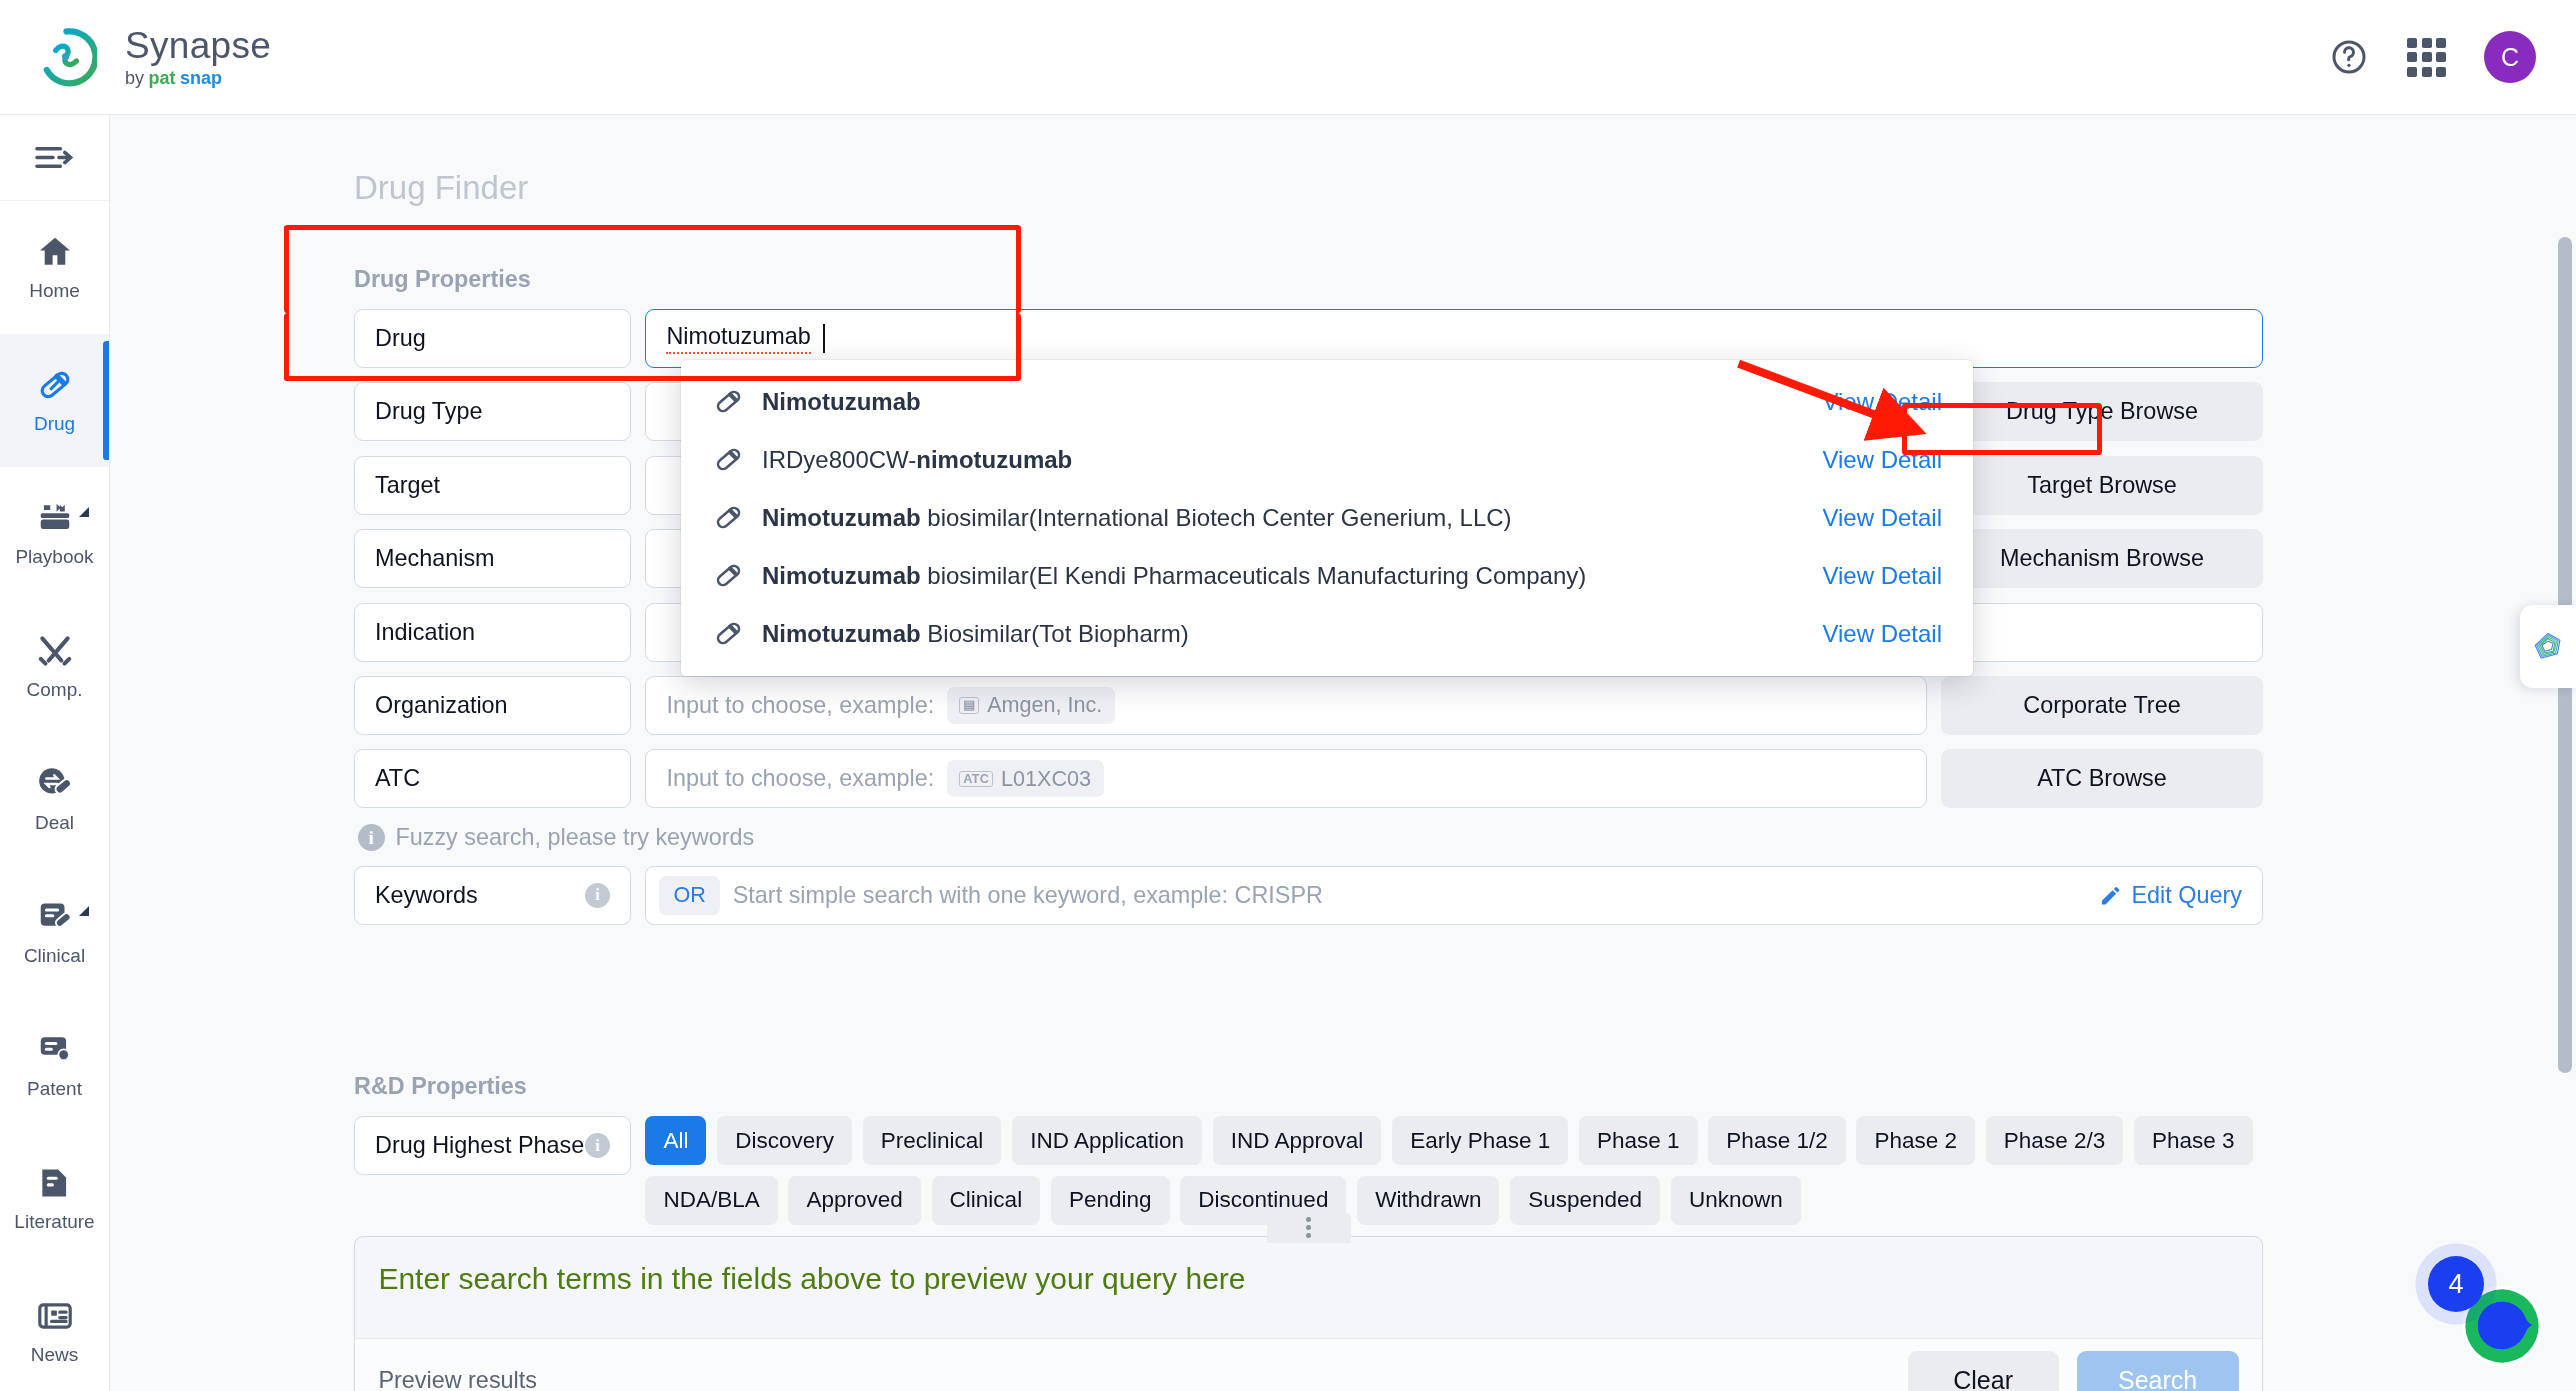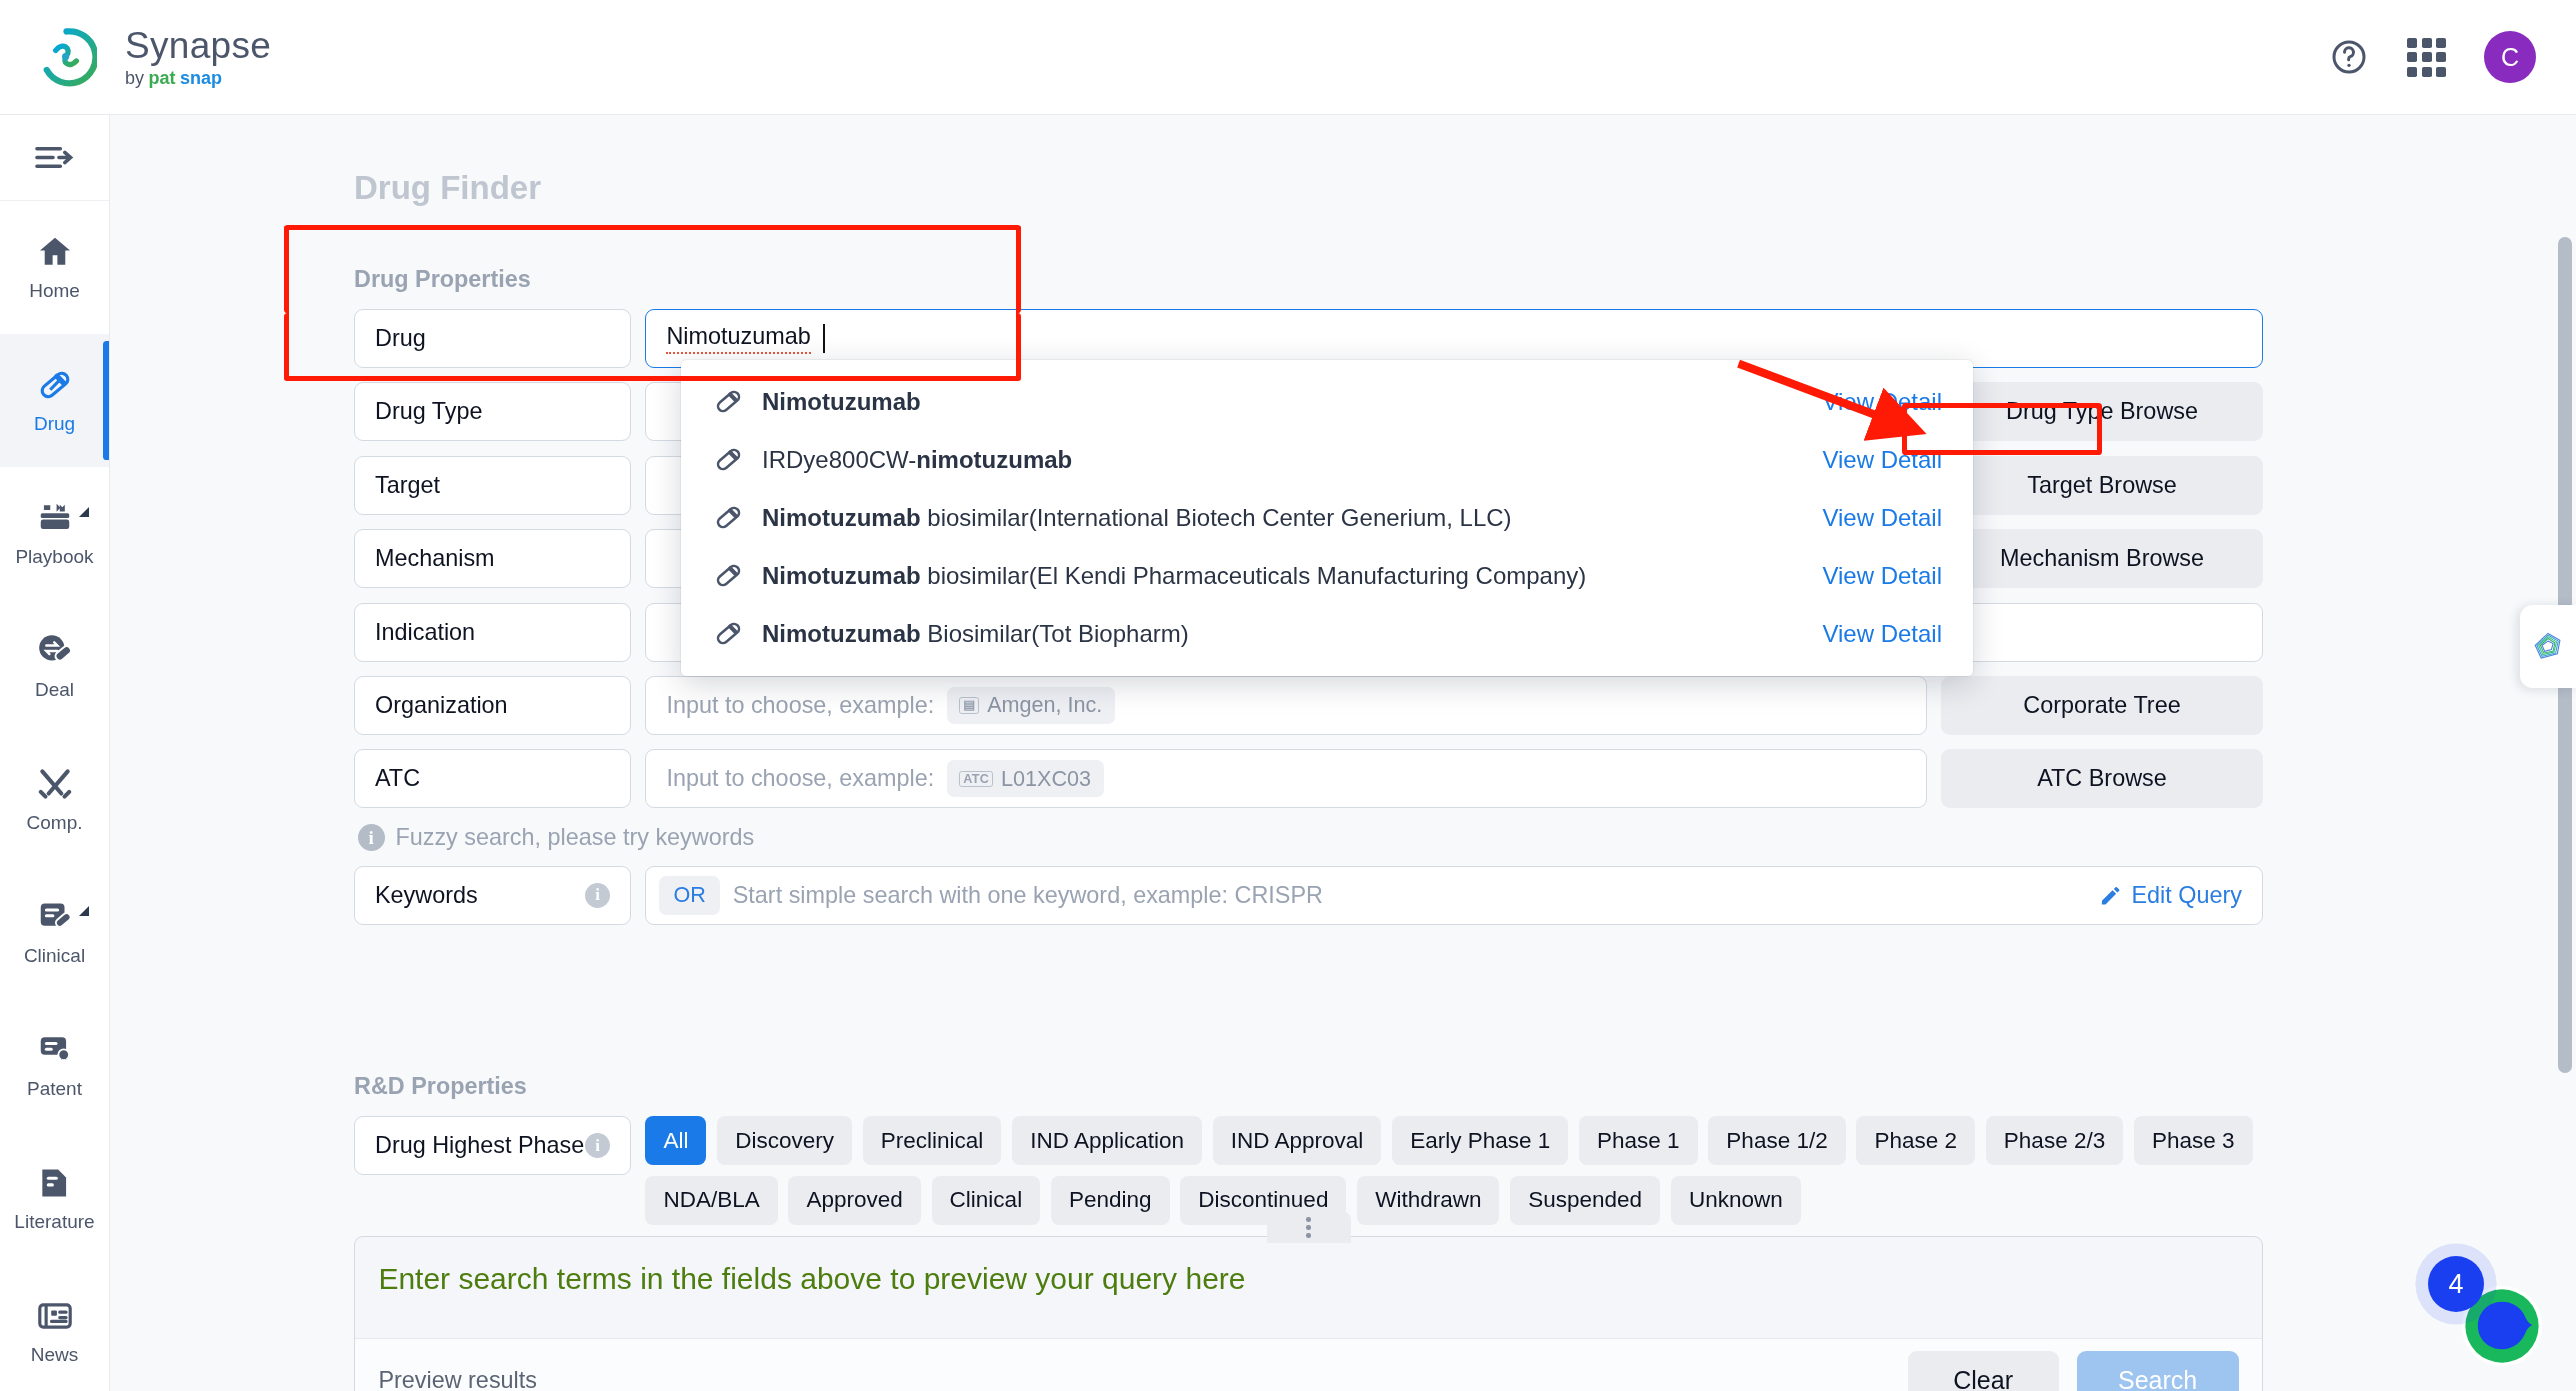--- a/index.html
+++ b/index.html
@@ -63,21 +63,21 @@
     position: absolute; width: 0; height: 0; right: 20px; top: 40px;
     border-left: 10px solid transparent; border-bottom: 10px solid #2d3a4d;
   }
 
   
   .page {
     position: absolute; top: 115px; left: 110px; width: 2466px; height: 1276px;
     background: #f7f9fb; overflow: hidden;
   }
   .page-title {
-    position: absolute; left: 244px; top: 54px; font-size: 33px; font-weight: 700;
+    position: absolute; left: 244px; top: 54px; font-size: 33px; font-weight: 400;
     color: #bfc6d0;
   }
 
   .section-label {
     font-size: 23.4px; font-weight: 700; color: #9aa3b2; margin-bottom: 16px;
   }
 
   
   .form-area { position: absolute; left: 244px; top: 151px; width: 1909px; }
   .row { display: flex; align-items: center; gap: 14.4px; margin-bottom: 14.4px; }
@@ -301,34 +301,34 @@
         <path d="M5 4h4v3H5zM13 3l2.5 2.5L13 8V3z"></path>
         <rect x="3" y="9" width="18" height="3" rx="1"></rect>
         <rect x="3" y="13" width="18" height="6" rx="1.5"></rect>
         <path d="M15 3.6l1.6 1.6 1.6-1.6v4.3h-3.2z"></path>
       </svg>
       <span class="side-caret"></span>
       <span class="lbl">Playbook</span>
     </div>
 
     <div class="side-item">
+      <svg width="38" height="38" viewBox="0 0 24 24" stroke="#4c566b" stroke-width="2.6" fill="none" stroke-linecap="round">
+        <path d="M4 4l12 14M20 4L8 18"></path>
+        <path d="M3 17l3 3M21 17l-3 3"></path>
+      </svg>
+      <span class="lbl">Comp.</span>
+    </div>
+
+    <div class="side-item">
       <svg width="38" height="38" viewBox="0 0 24 24" fill="#4c566b">
         <circle cx="10" cy="10" r="8"></circle>
         <rect x="12" y="11" width="11" height="5.5" rx="2.75" transform="rotate(-40 17 14)" fill="#4c566b" stroke="#fff" stroke-width="1.3"></rect>
         <path d="M6.5 8.5h7l-2-2M13.5 12h-7l2 2" stroke="#fff" stroke-width="1.5" fill="none" stroke-linecap="round"></path>
       </svg>
       <span class="lbl">Deal</span>
-    </div>
-
-    <div class="side-item">
-      <svg width="38" height="38" viewBox="0 0 24 24" stroke="#4c566b" stroke-width="2.6" fill="none" stroke-linecap="round">
-        <path d="M4 4l12 14M20 4L8 18"></path>
-        <path d="M3 17l3 3M21 17l-3 3"></path>
-      </svg>
-      <span class="lbl">Comp.</span>
     </div>
 
     <div class="side-item">
       <svg width="38" height="38" viewBox="0 0 24 24" fill="#4c566b">
         <rect x="3" y="3.5" width="15" height="14" rx="2.5"></rect>
         <rect x="5.6" y="6.6" width="9" height="1.9" rx=".95" fill="#fff"></rect>
         <rect x="5.6" y="10.2" width="6" height="1.9" rx=".95" fill="#fff"></rect>
         <rect x="12" y="11.5" width="10.5" height="5" rx="2.5" transform="rotate(-40 17 14)" fill="#4c566b" stroke="#fff" stroke-width="1.2"></rect>
       </svg>
       <span class="side-caret"></span>

